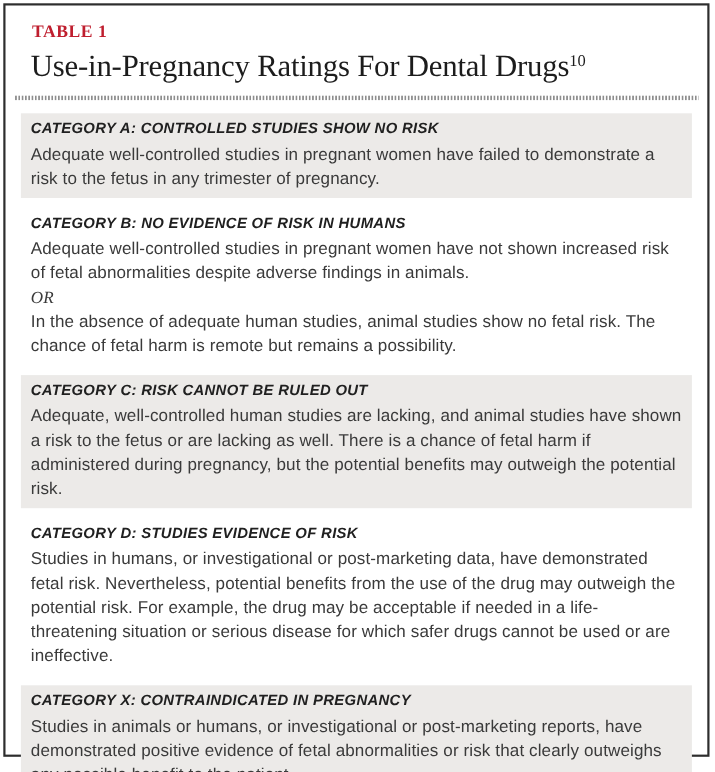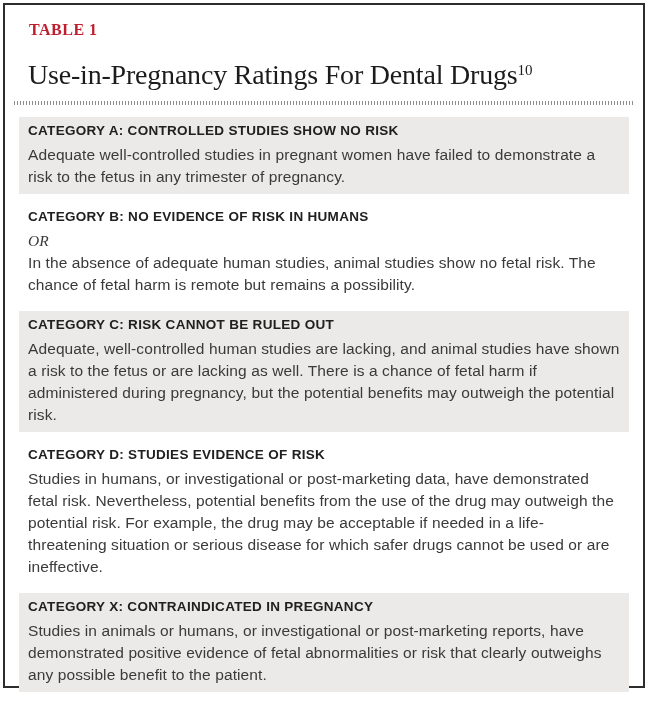--- a/index.html
+++ b/index.html
@@ -22,21 +22,21 @@
   .table-label {
     margin: 16px 0 0 24px;
     font-family: "Liberation Serif", serif;
     font-weight: bold;
     font-size: 16px;
     line-height: 18px;
     letter-spacing: 0.5px;
     color: #bf1e2e;
   }
   .page-title {
-    margin: 20px 0 0 23px;
+    margin: 6px 0 0 23px;
     font-family: "Liberation Serif", serif;
     font-weight: 500;
     font-size: 28px;
     line-height: 32px;
     letter-spacing: -0.2px;
     color: #1c1c1c;
   }
   .page-title sup {
     font-size: 15px;
     line-height: 0;
@@ -61,20 +61,21 @@
     background: transparent;
   }
   .category.shaded { background: #eceae8; }
   .category h2 {
     margin: 0 0 4px 0;
     font-size: 13.5px;
     line-height: 18px;
     font-weight: bold;
     letter-spacing: 0.3px;
     color: #202020;
+    font-style: italic;
   }
   .category p {
     margin: 0;
     font-size: 15.5px;
     line-height: 22px;
     letter-spacing: 0.1px;
     color: #3a3a3a;
   }
   .category p.italic { font-style: italic; font-family: Liberation Serif, serif; }
 </style>
@@ -92,20 +93,21 @@
 
     <div class="sections">
 
       <section class="category shaded">
         <h2>CATEGORY A: CONTROLLED STUDIES SHOW NO RISK</h2>
         <p>Adequate well-controlled studies in pregnant women have failed to demonstrate a risk to the fetus in any trimester of pregnancy.</p>
       </section>
 
       <section class="category">
         <h2>CATEGORY B: NO EVIDENCE OF RISK IN HUMANS</h2>
+        <p>Adequate well-controlled studies in pregnant women have not shown increased risk of fetal abnormalities despite adverse findings in animals.</p>
         <p class="italic">OR</p>
         <p>In the absence of adequate human studies, animal studies show no fetal risk. The chance of fetal harm is remote but remains a possibility.</p>
       </section>
 
       <section class="category shaded">
         <h2>CATEGORY C: RISK CANNOT BE RULED OUT</h2>
         <p>Adequate, well-controlled human studies are lacking, and animal studies have shown a risk to the fetus or are lacking as well. There is a chance of fetal harm if administered during pregnancy, but the potential benefits may outweigh the potential risk.</p>
       </section>
 
       <section class="category">

